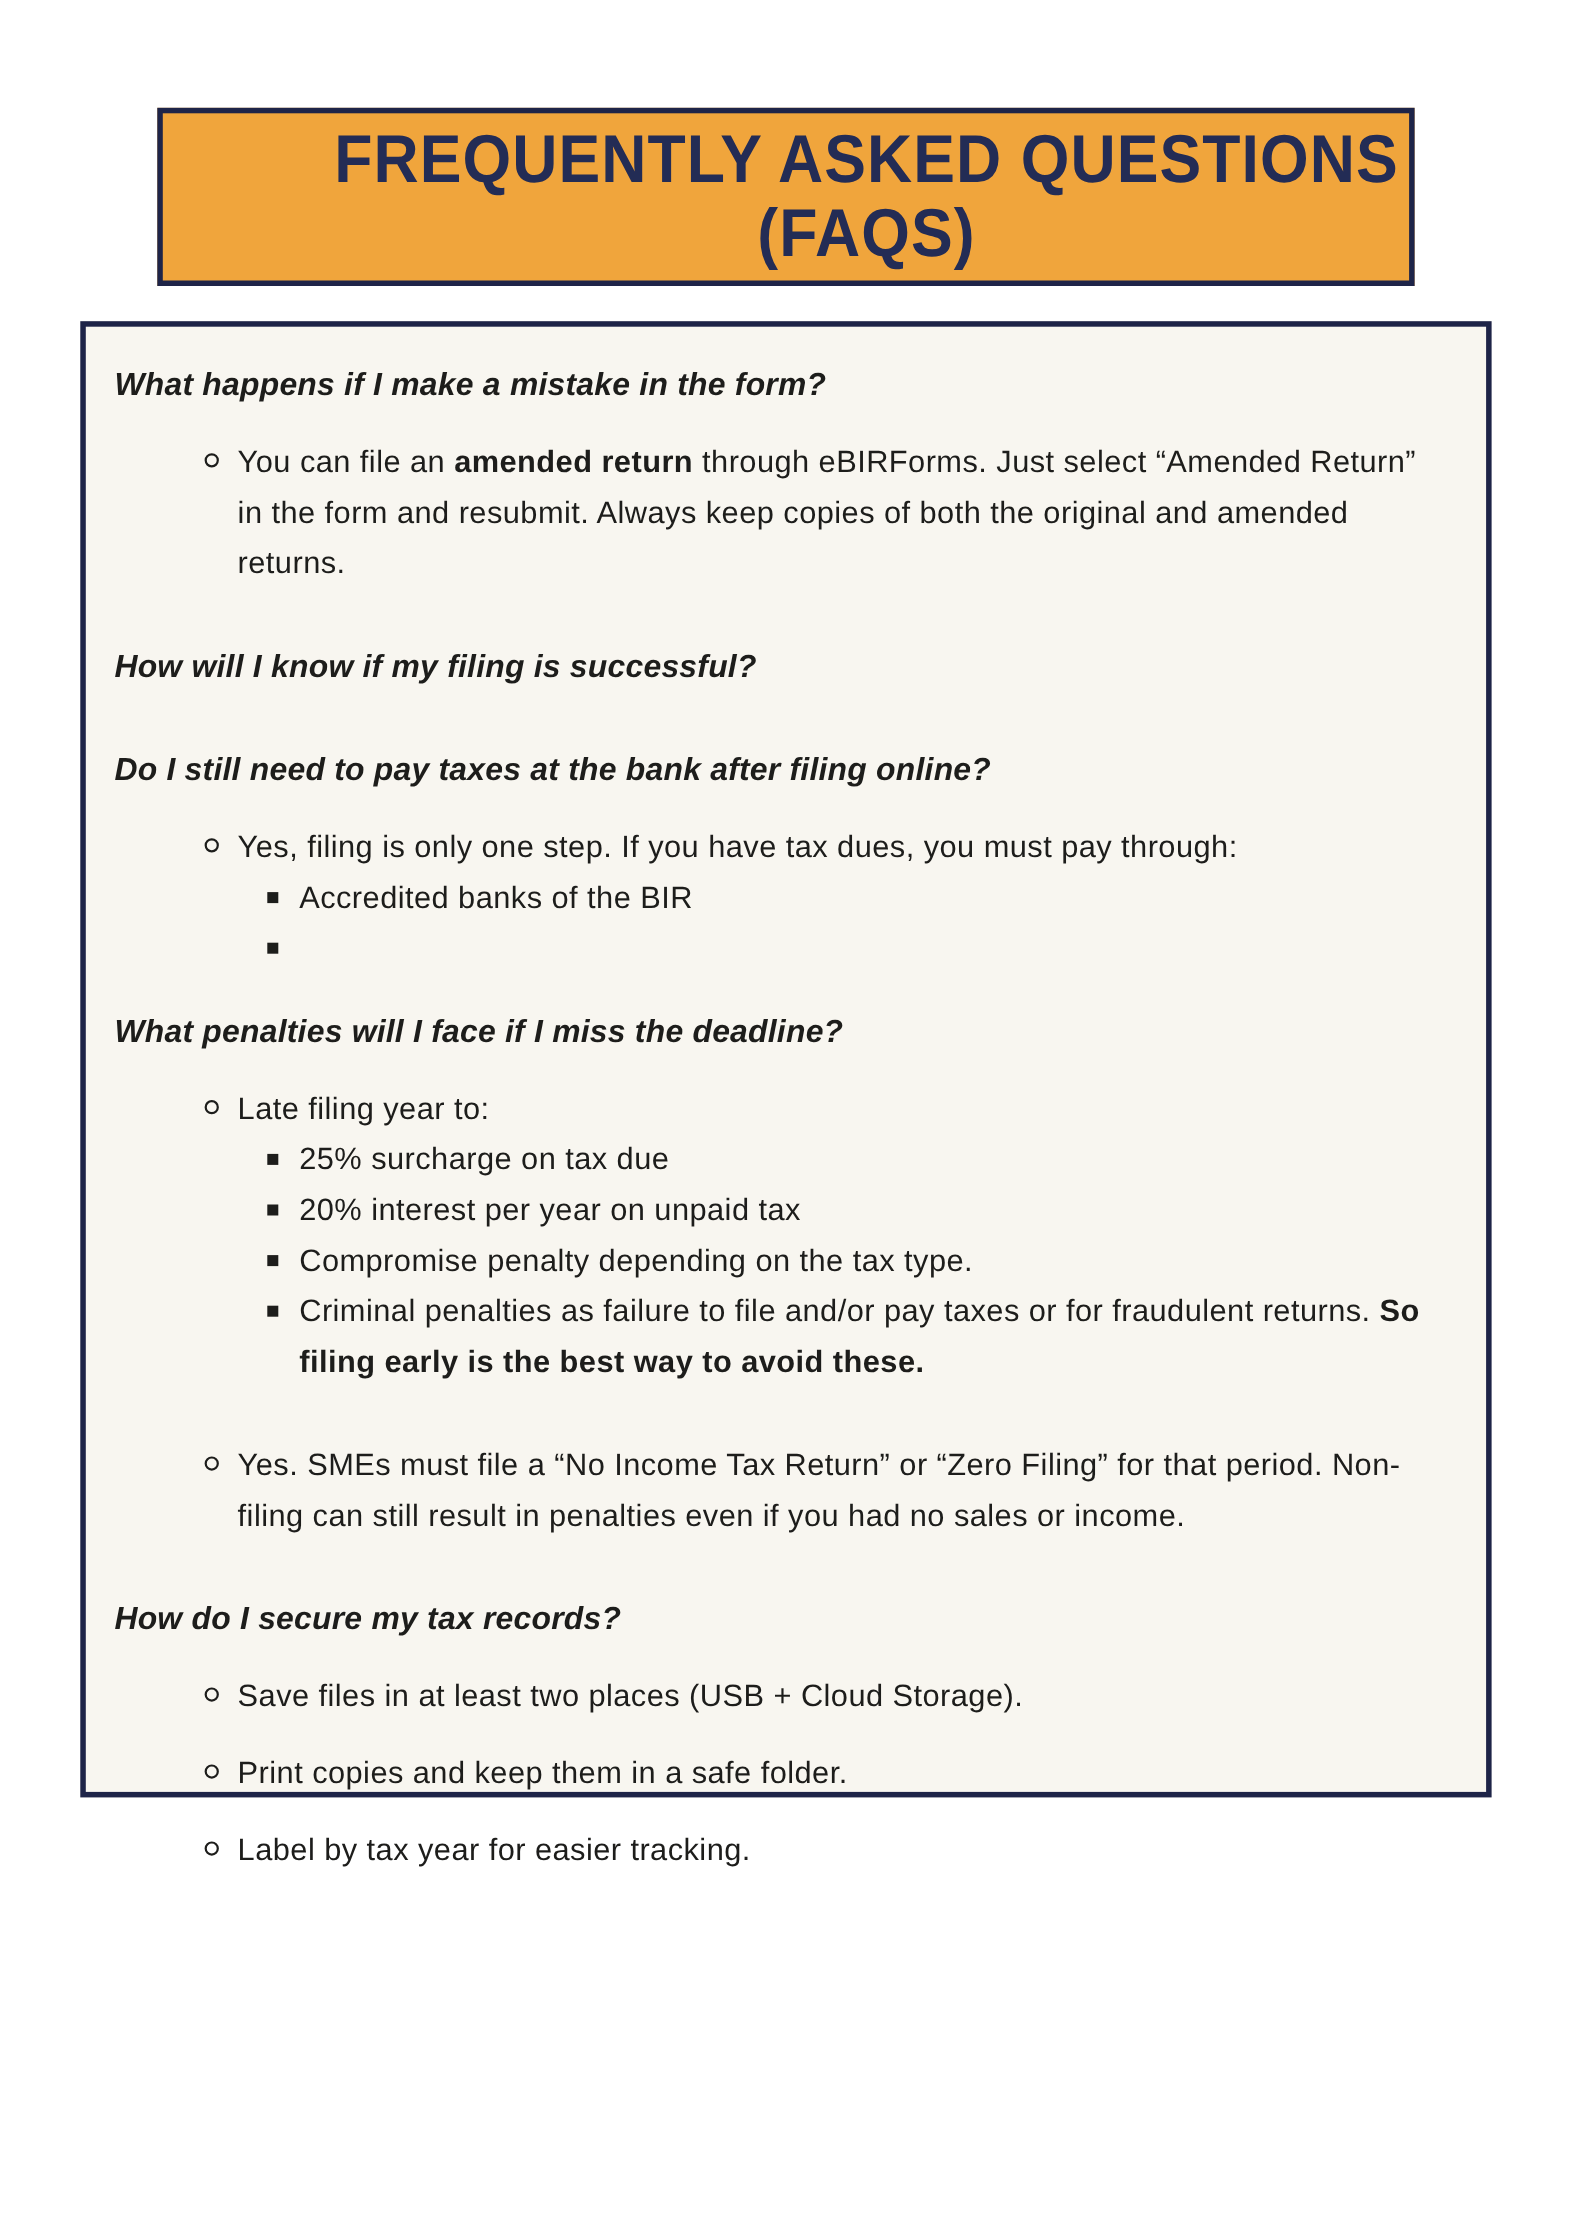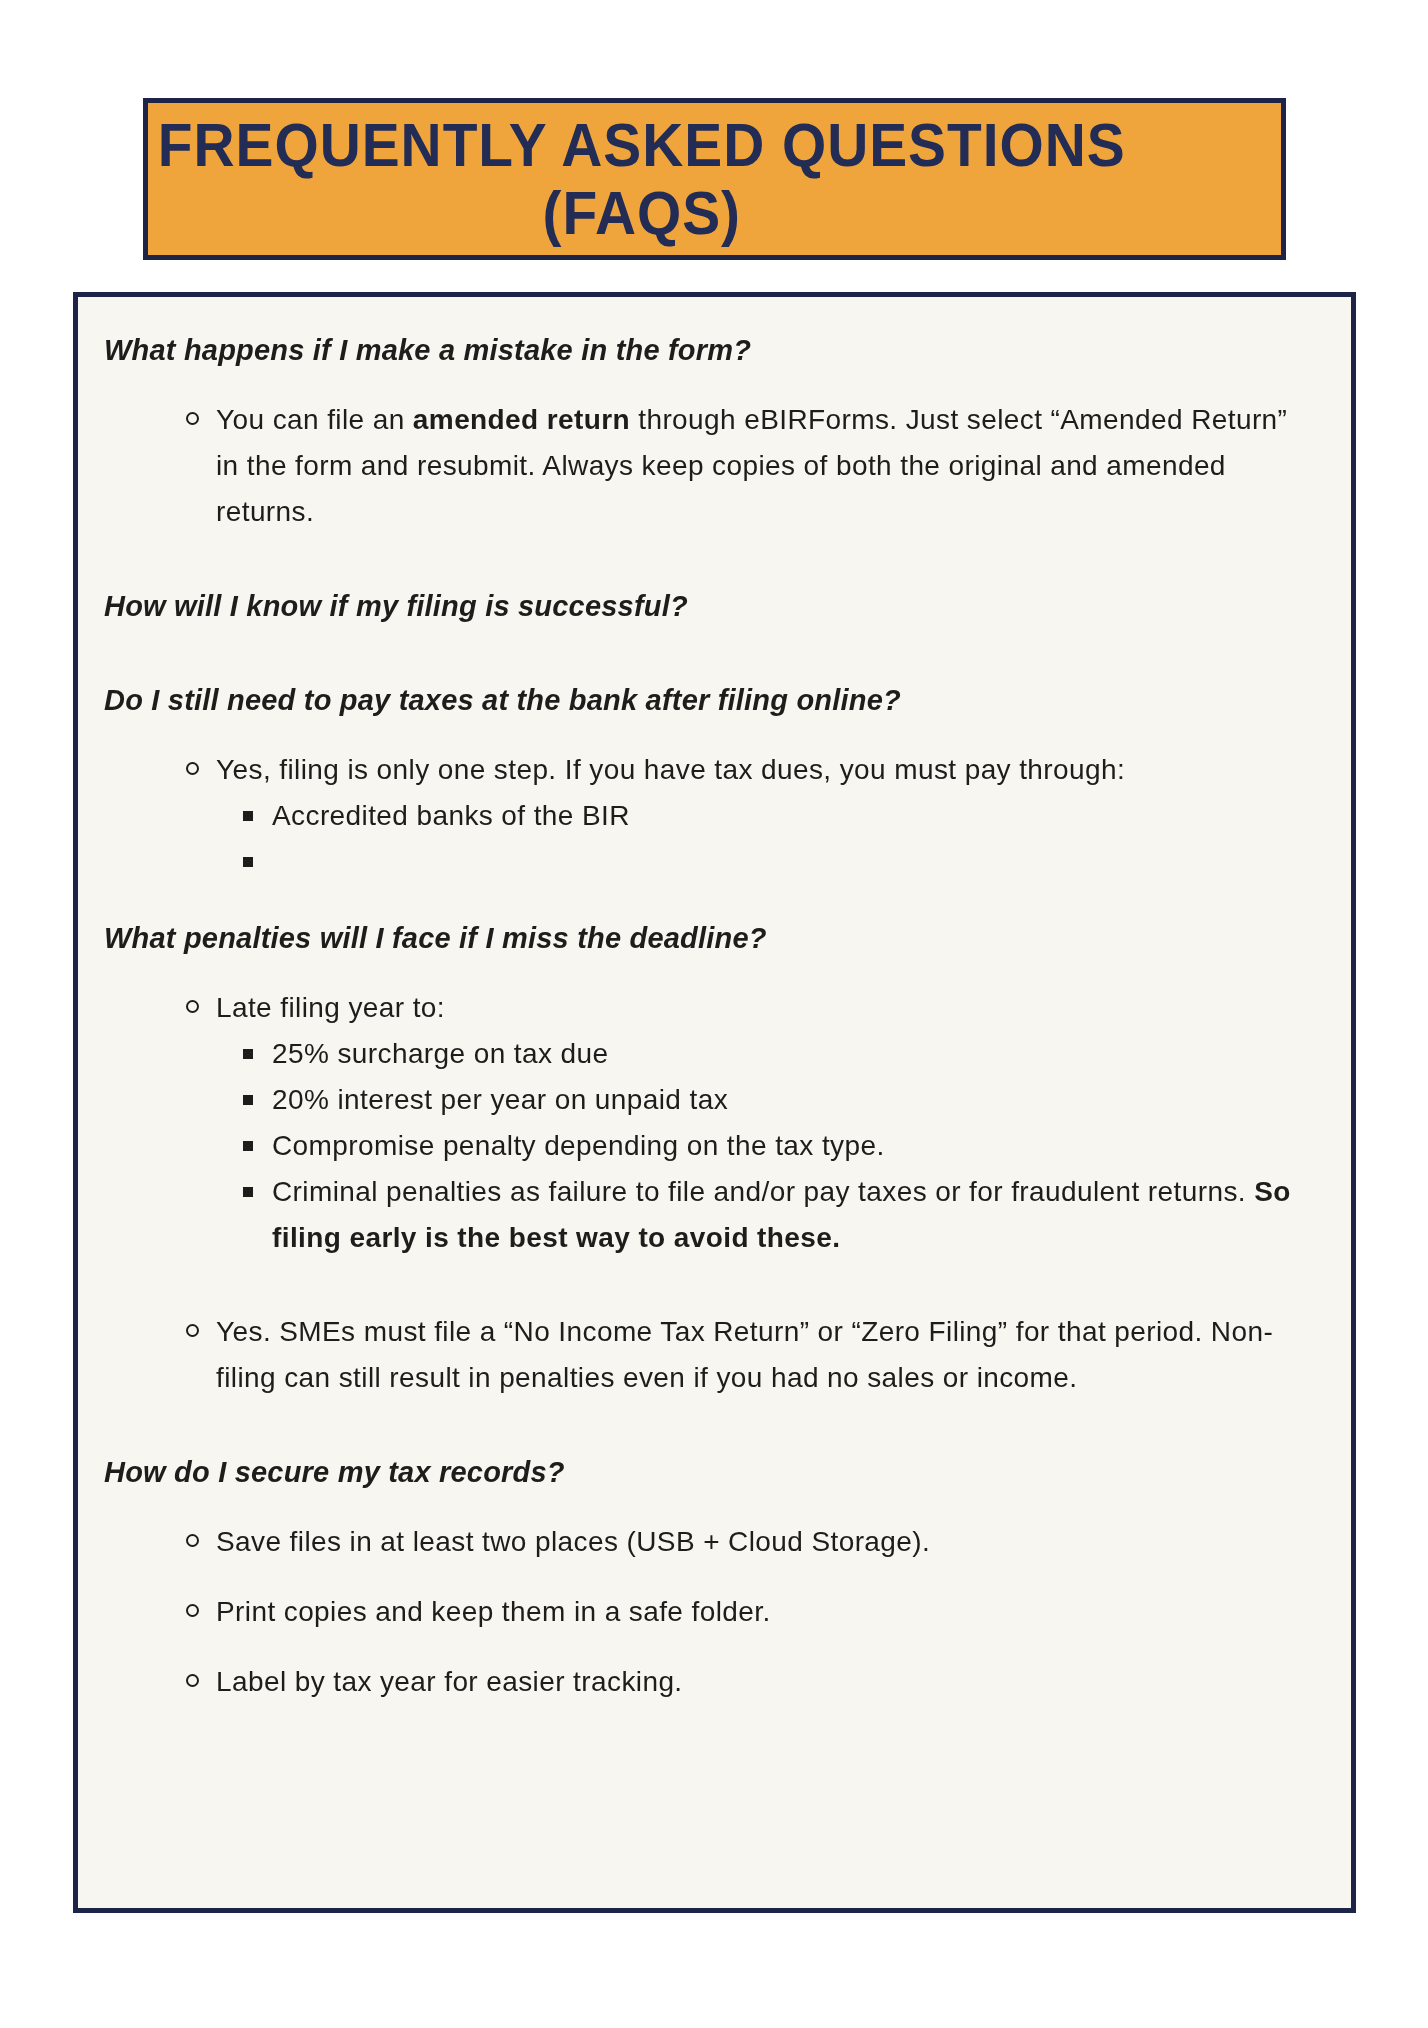--- a/index.html
+++ b/index.html
@@ -18,35 +18,35 @@
     color:var(--ink);
     position:relative;
     overflow:hidden;
   }
   .header-box{
     position:absolute;
     left:143px;top:98px;
     width:1143px;height:162px;
     background:var(--orange);
     border:5px solid var(--navy);
-    display:flex;align-items:center;justify-content:flex-start;
+    display:flex;align-items:center;justify-content:flex-end;
   }
   .title{
     text-align:center;
     color:var(--title-navy);
     font-weight:bold;
     font-size:58px;
     line-height:1.1;
     letter-spacing:1px;
     transform:scale(0.98,1.06);
   }
   .content-box{
     position:absolute;
     left:73px;top:292px;
-    width:1283px;height:1621px;
+    width:1283px;height:1342px;
     background:var(--paper);
     border:5px solid var(--navy);
     padding:30px 40px 0 26px;
   }
   .faq-section{margin-bottom:48px;}
   .faq-section:last-child{margin-bottom:0;}
   .question{
     margin:0 0 8px 0;
     font-size:29px;
     font-weight:bold;

